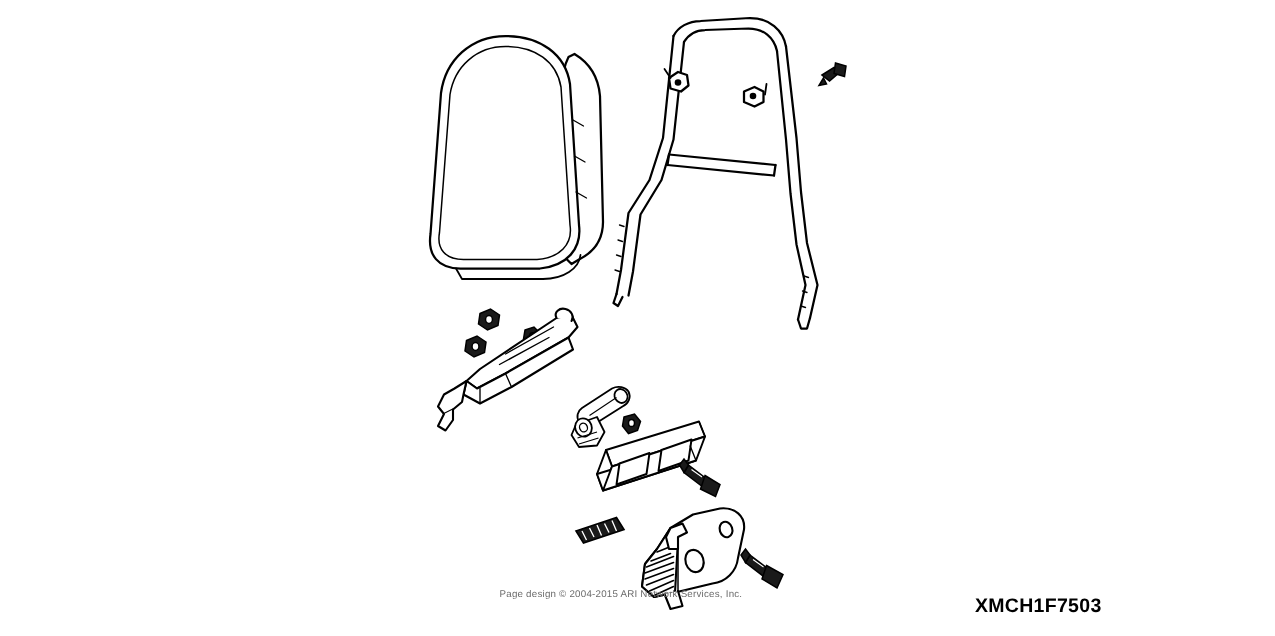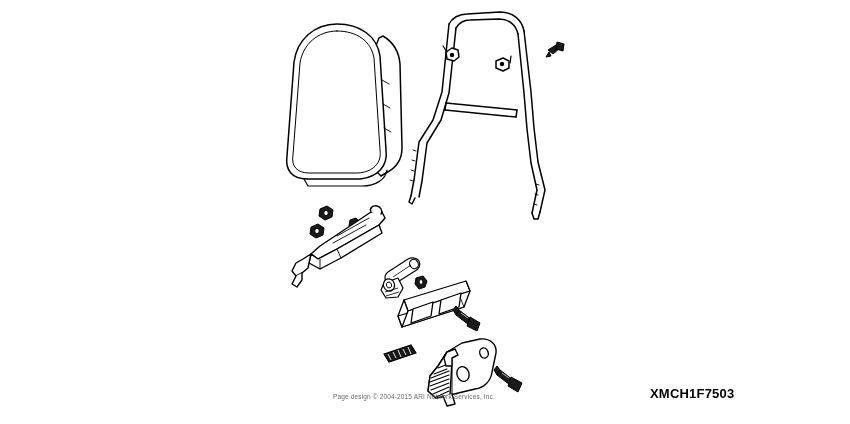--- a/index.html
+++ b/index.html
@@ -21,21 +21,21 @@
     position: absolute;
     left: 0;
     top: 0;
     width: 850px;
     height: 424px;
     display: block;
   }
   .part-number-label {
     position: absolute;
     left: 650px;
-    top: 386px;
+    top: 396px;
     font-family: "Liberation Sans", sans-serif;
     font-size: 13px;
     font-weight: bold;
     letter-spacing: 0.2px;
     color: #000000;
     white-space: nowrap;
   }
   .copyright-footer {
     position: absolute;
     left: 333px;

